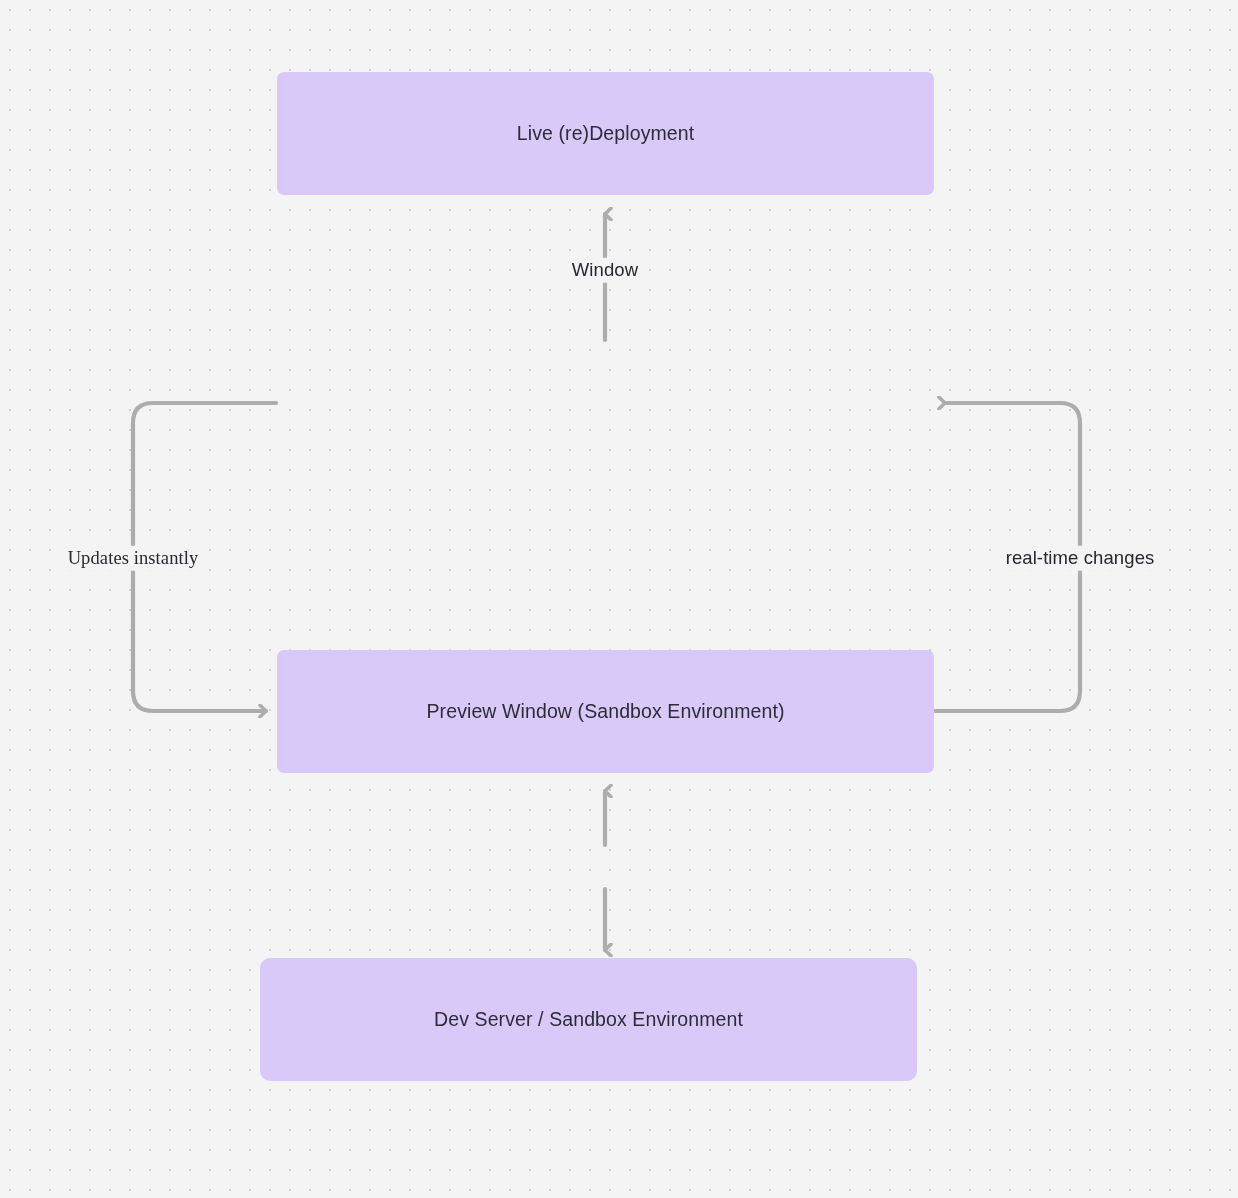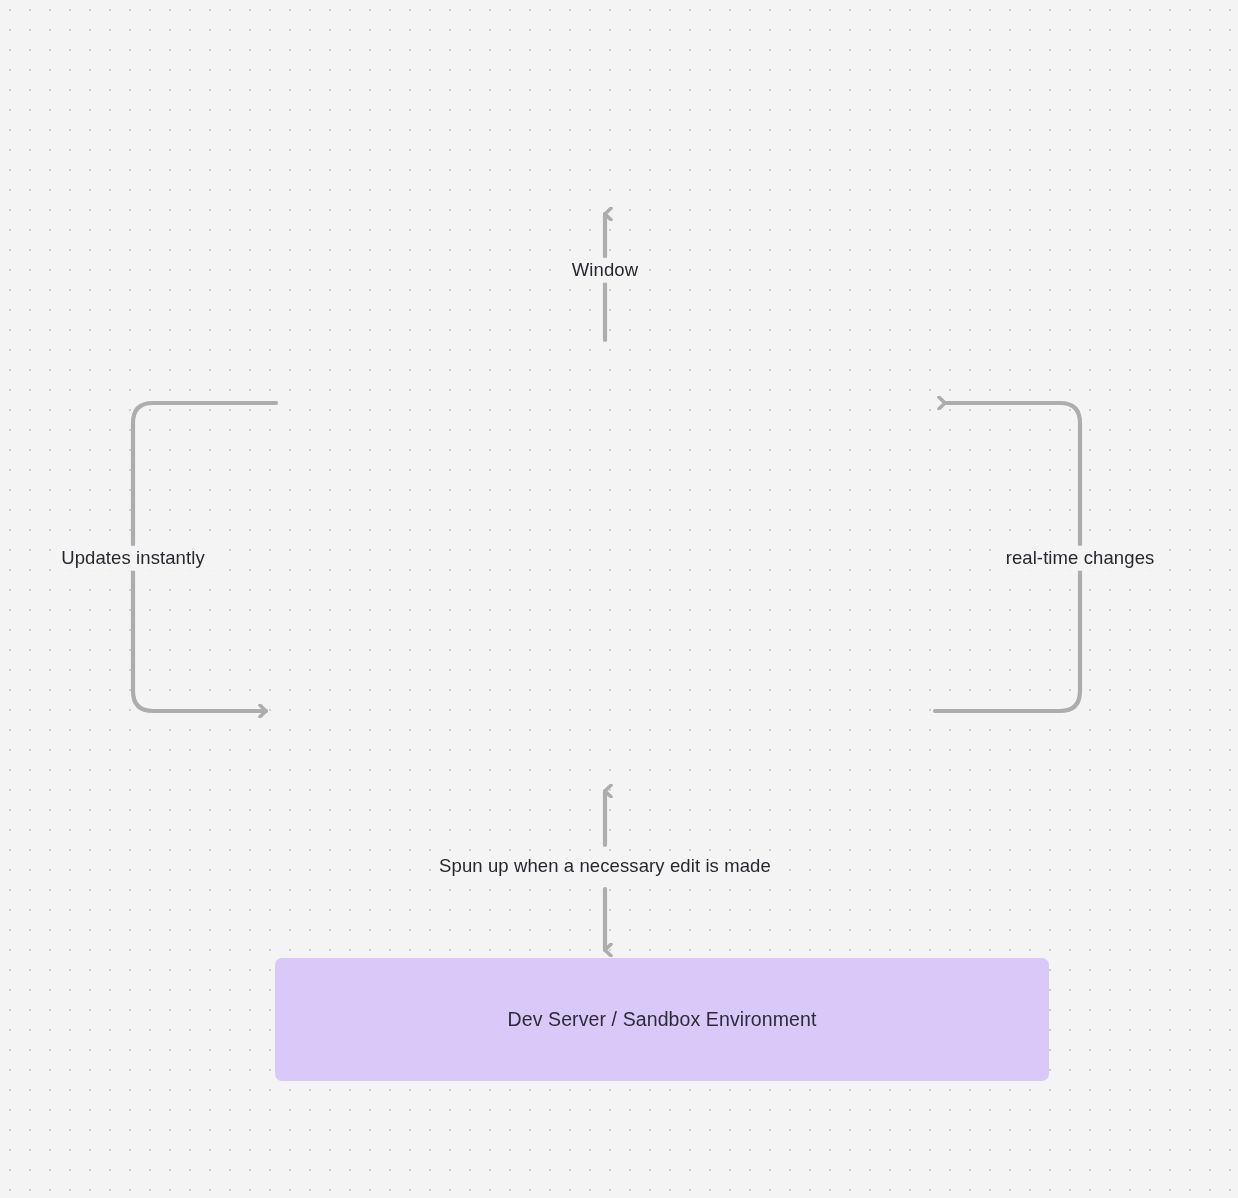--- a/index.html
+++ b/index.html
@@ -91,28 +91,33 @@
     <g>
       <path d="M935,711 L1060,711 Q1080,711 1080,691 L1080,423 Q1080,403 1060,403 L945,403" fill="none" stroke="#adadad" stroke-width="4.2" stroke-linecap="round" stroke-linejoin="round" marker-end="url(#arrow-left)"></path>
     </g>
 
     <g>
       <path d="M605,845 L605,791" fill="none" stroke="#adadad" stroke-width="4.2" stroke-linecap="round" marker-end="url(#arrow-up)"></path>
       <path d="M605,889 L605,950" fill="none" stroke="#adadad" stroke-width="4.2" stroke-linecap="round" marker-end="url(#arrow-down)"></path>
     </g>
   </svg>
 
+  <div class="node" style="left:277px; top:72px; width:657px; height:123px;">
+    <span class="node-label">Live (re)Deployment</span>
+  </div>
 
 
+  <div class="node" style="left:277px; top:650px; width:657px; height:123px;">
+    <span class="node-label">Preview Window (Sandbox Environment)</span>
+  </div>
 
-  <div class="node" style="left:275px; top:958px; width:774px; height:123px;">
+  <div class="node" style="left:260px; top:958px; width:657px; height:123px;border-radius:10px;">
     <span class="node-label">Dev Server / Sandbox Environment</span>
   </div>
 
   <div class="edge-label" style="left:605px; top:270px;">Window</div>
 
-  <div class="edge-label" style="left:133px; top:558px;">Updates instantly</div>
+  <div class="edge-label" style="left:133px; top:558px;font-family:Liberation Serif, serif;">Updates instantly</div>
 
   <div class="edge-label" style="left:1080px; top:558px;">real-time changes</div>
 
-  <div class="edge-label" style="left:605px; top:866px;">Spun up when a necessary edit is made</div>
 
 </div>
 
 </body></html>

